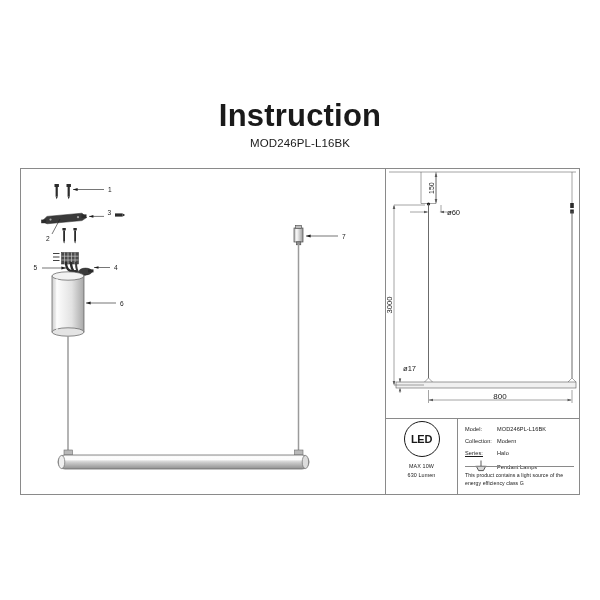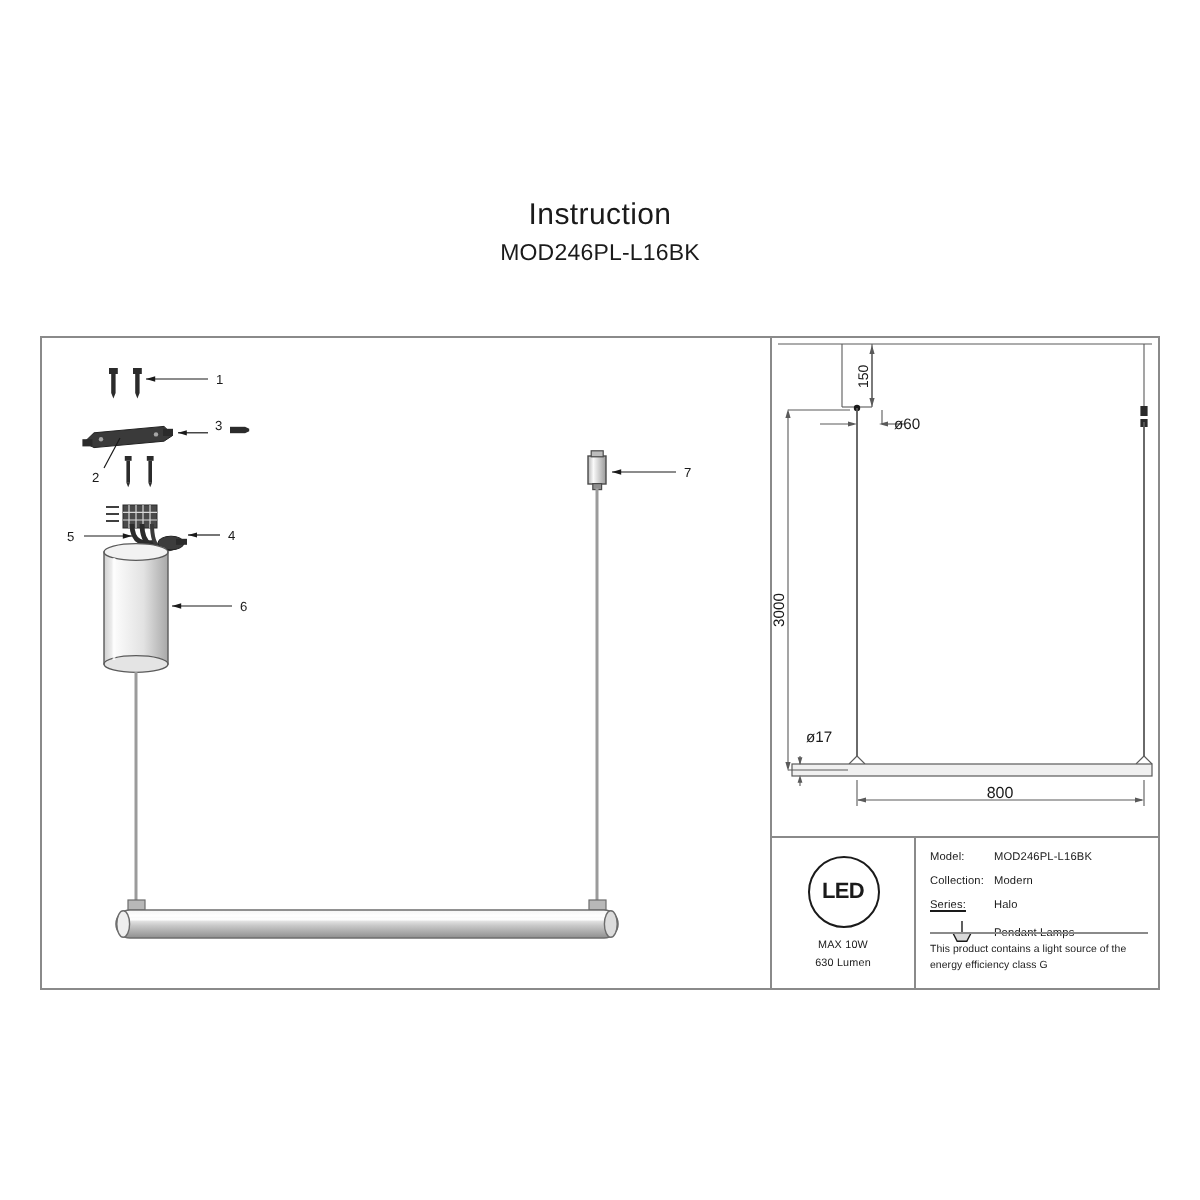--- a/index.html
+++ b/index.html
@@ -3,38 +3,38 @@
 <meta charset="utf-8">
 <style>
   html,body{margin:0;padding:0;background:#ffffff;}
   body{width:600px;height:600px;position:relative;
        font-family:"Liberation Sans","DejaVu Sans",sans-serif;color:#1a1a1a;
        -webkit-font-smoothing:antialiased;}
   .page{position:absolute;inset:0;}
 
   
   #title-block{position:absolute;left:0;top:100px;width:600px;text-align:center;}
-  #doc-title{font-size:15px;font-weight:400;letter-spacing:.2px;line-height:1;}
+  #doc-title{font-size:31px;font-weight:700;letter-spacing:.2px;line-height:1;}
   #doc-model{font-size:11.5px;font-weight:400;margin-top:7px;line-height:1;letter-spacing:.1px;}
 
   
   #frame{position:absolute;left:20px;top:168px;width:560px;height:327px;
          border:1px solid #8a8a8a;box-sizing:border-box;}
   #panel-divider{position:absolute;left:385px;top:168px;width:1px;height:327px;background:#8a8a8a;}
 
   
   svg.layer{position:absolute;left:0;top:0;width:600px;height:600px;overflow:visible;
             pointer-events:none;}
   svg text{font-family:"Liberation Sans","DejaVu Sans",sans-serif;fill:#1a1a1a;}
 
   
   #info-panel{position:absolute;left:386px;top:418px;width:193px;height:76px;
               box-sizing:border-box;border-top:1px solid #8a8a8a;display:flex;}
   #led-cell{width:72px;border-right:1px solid #8a8a8a;box-sizing:border-box;
-            display:flex;flex-direction:column;align-items:center;justify-content:center;padding-top:2px;}
+            display:flex;flex-direction:column;align-items:center;justify-content:flex-start;padding-top:2px;}
   #led-badge{width:34px;height:34px;border:1.6px solid #1a1a1a;border-radius:50%;
              display:flex;align-items:center;justify-content:center;}
   #led-text{font-size:11px;font-weight:700;letter-spacing:-.3px;line-height:1;}
   .led-sub{font-size:5.4px;line-height:1.6;margin-top:0;letter-spacing:.1px;}
   #led-watt{margin-top:5px;}
   #spec-cell{flex:1;box-sizing:border-box;padding:6px 0 0 7px;position:relative;}
   .spec-row{display:flex;font-size:5.6px;line-height:1.55;margin-bottom:3.4px;letter-spacing:.08px;}
   .spec-key{width:32px;flex:none;}
   .spec-val{flex:1;}
   #series-row .spec-key{text-decoration:underline;}

